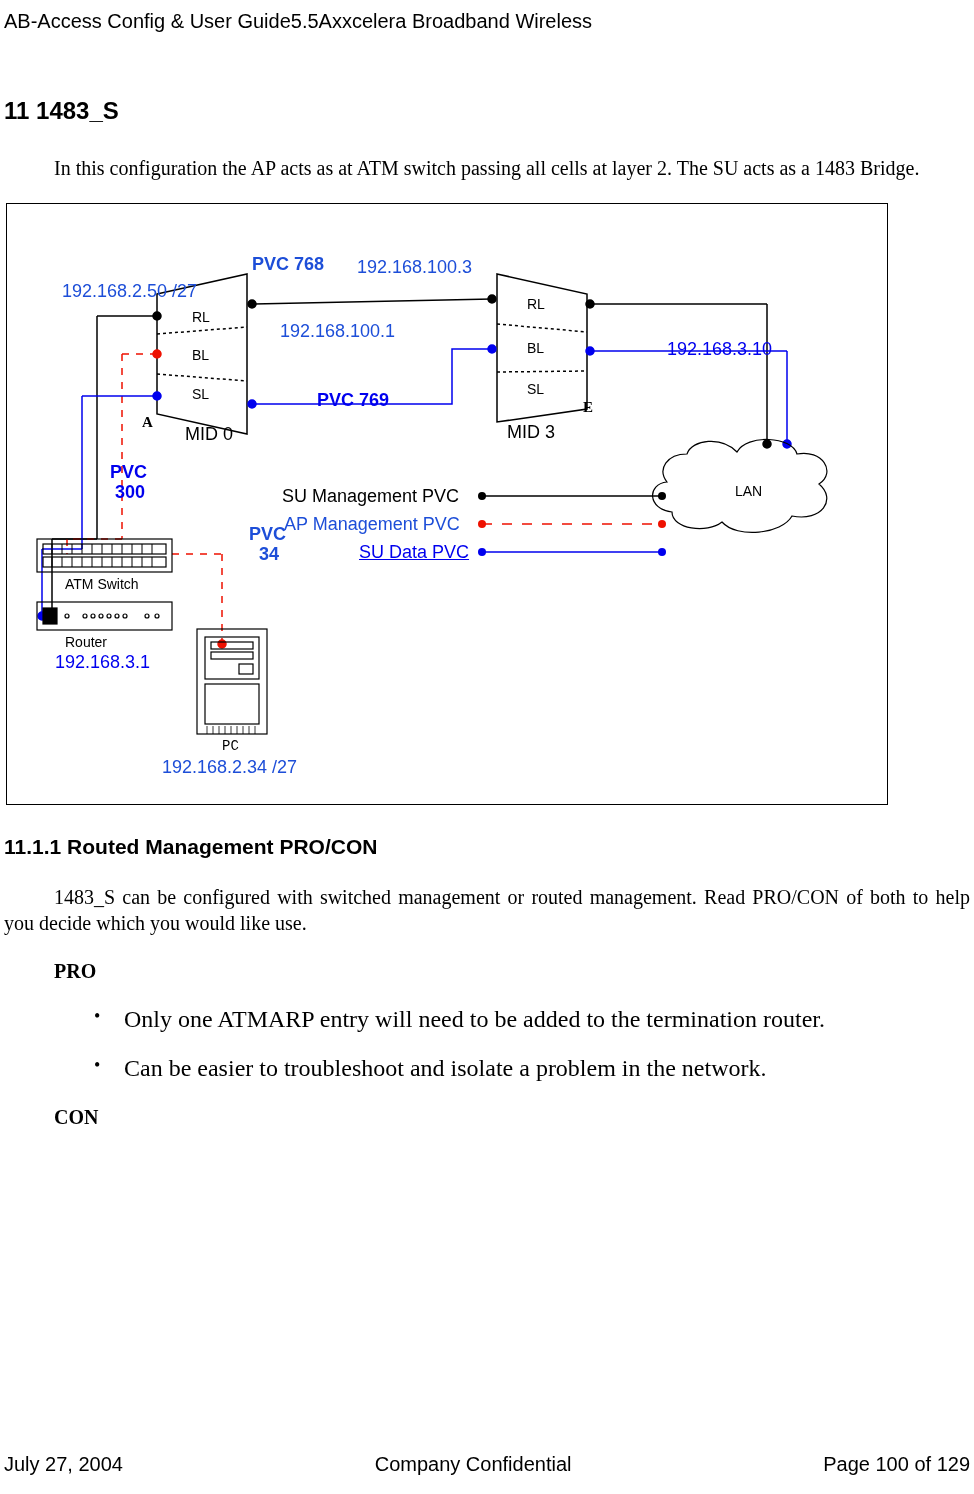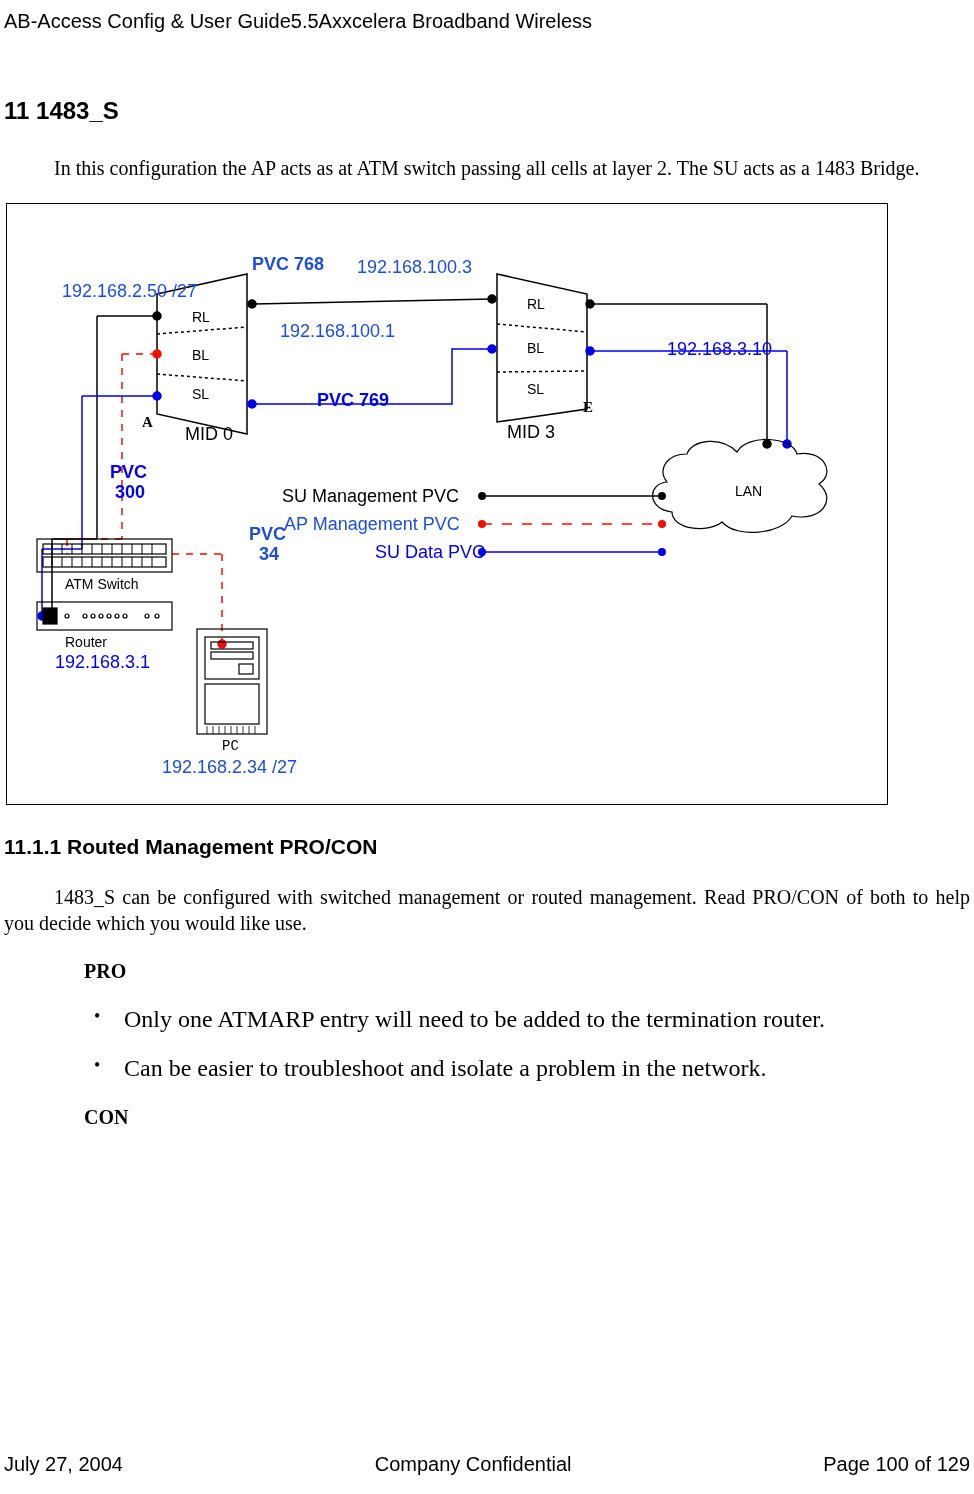--- a/index.html
+++ b/index.html
@@ -41,21 +41,21 @@
       margin-top: 30px;
       margin-bottom: 25px;
     }
     p.body {
       font-size: 20px;
       line-height: 1.3;
       margin-bottom: 22px;
       text-align: justify;
       text-indent: 50px;
     }
-    p.body.noindent { text-indent: 0; margin-left: 80px; }
+    p.body.noindent { text-indent: 0; margin-left: 50px; }
     p.nomargin { text-indent: 0; }
     ul.bullets { list-style: none; margin-left: 90px; margin-bottom: 22px; }
     ul.bullets li { font-size: 24px; margin-bottom: 22px; position: relative; padding-left: 30px; }
     ul.bullets li::before { content: "•"; position: absolute; left: 0; font-size: 18px; }
     .diagram-frame {
       border: 1.5px solid #000;
       width: 882px;
       height: 602px;
       margin: 10px 2px 30px 2px;
       position: relative;
@@ -284,21 +284,21 @@
 
     <span class="lbl black small" style="top:372px; left:58px;">ATM Switch</span>
     <span class="lbl black small" style="top:430px; left:58px;">Router</span>
     <span class="lbl blue med" style="top:448px; left:48px;">192.168.3.1</span>
 
     <span class="lbl black small" style="top:534px; left:215px;font-family:Liberation Mono, monospace;">PC</span>
     <span class="lbl red med" style="top:553px; left:155px;">192.168.2.34 /27</span>
 
     <span class="lbl black med" style="top:282px; left:275px;">SU Management PVC</span>
     <span class="lbl red med" style="top:310px; left:277px;">AP Management PVC</span>
-    <span class="lbl blue med" style="top:338px; left:368px;">SU Data PVC</span>
+    <span class="lbl blue med" style="top:338px; left:352px;text-decoration:underline;">SU Data PVC</span>
 
   </div>
 
   <h3 class="subsubsection-title">11.1.1      Routed Management PRO/CON</h3>
   <p class="body" style="text-align:justify;">1483_S can be configured with switched management or routed management. Read PRO/CON of both to help you decide which you would like use.</p>
 
   <p class="body noindent" style="font-weight:bold;">PRO</p>
   <ul class="bullets">
     <li>Only one ATMARP entry will need to be added to the termination router.</li>
     <li>Can be easier to troubleshoot and isolate a problem in the network.</li>

